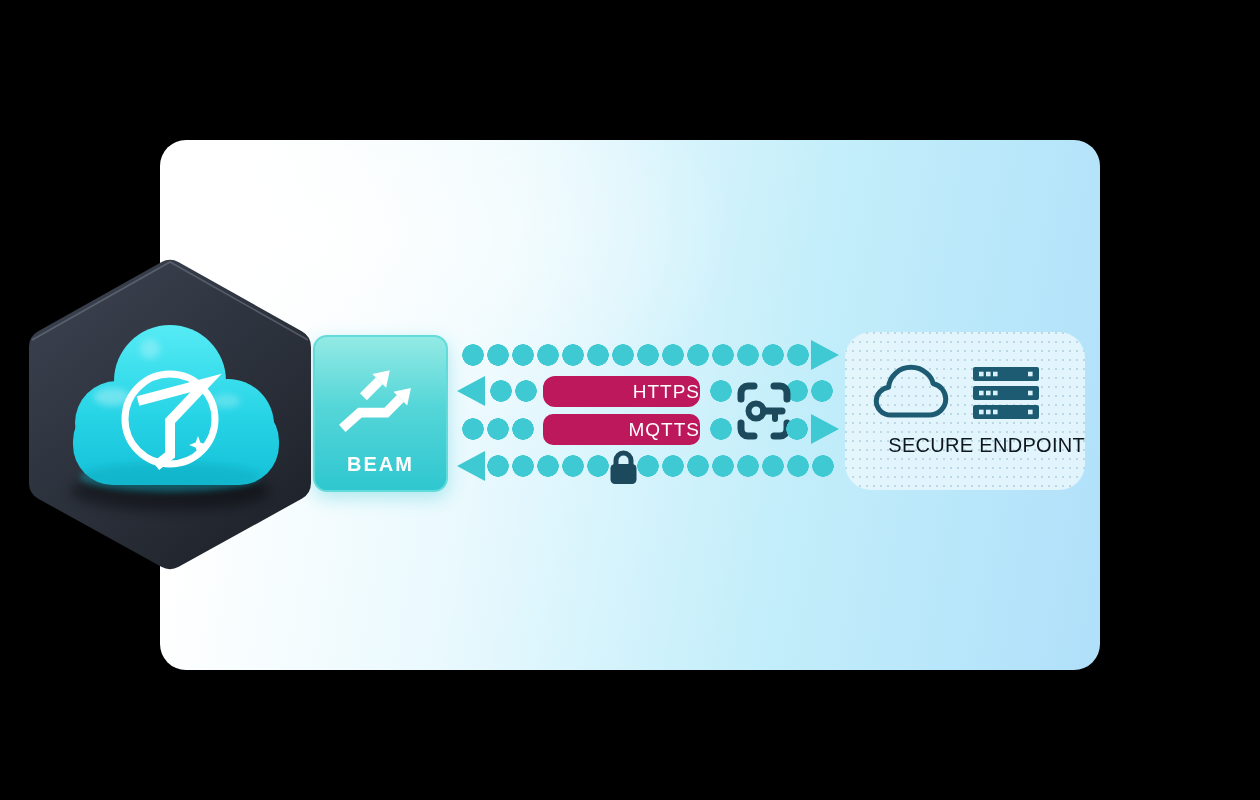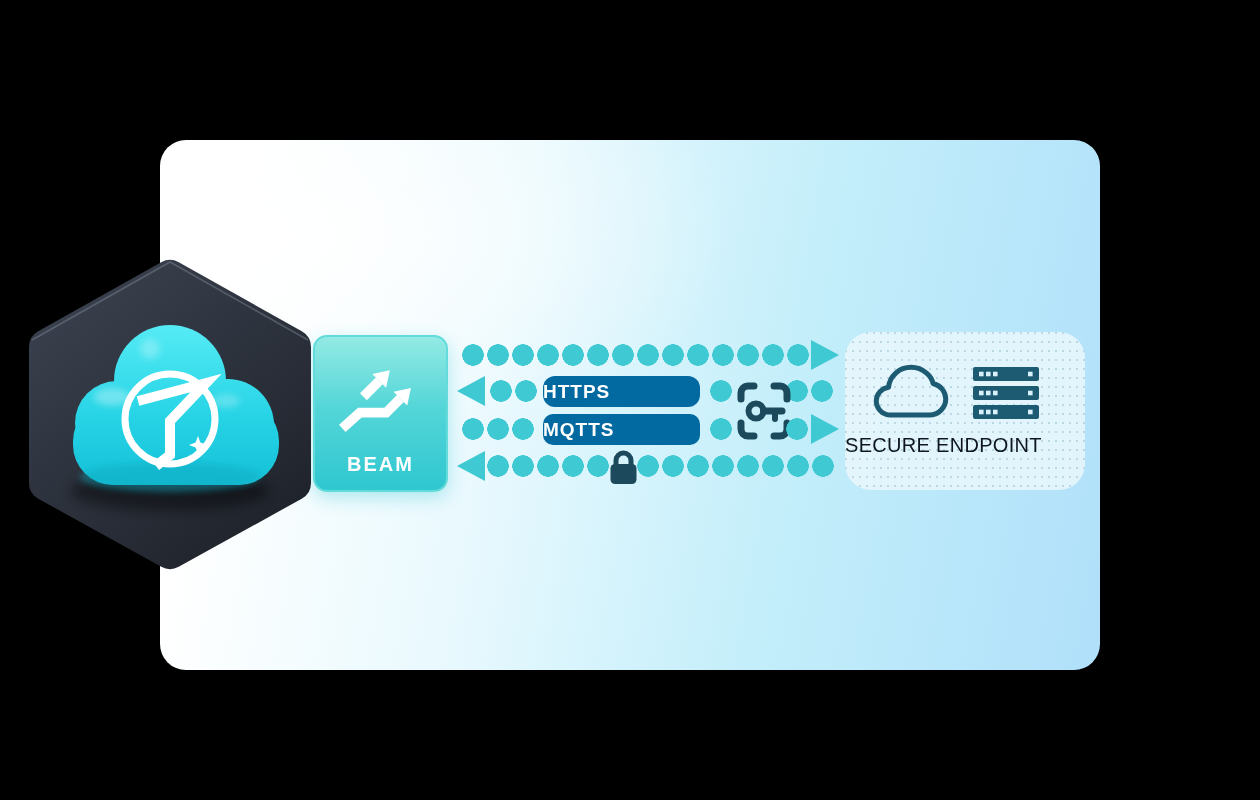--- a/index.html
+++ b/index.html
@@ -17,30 +17,30 @@
   .beam-icon{position:absolute;left:22px;top:14px;}
   .beam-label{position:absolute;left:0;bottom:14px;width:100%;text-align:center;color:#fff;
               font-weight:700;font-size:20px;letter-spacing:2px;}
   
   .dots{position:absolute;height:22px;
         background-image:radial-gradient(circle at 11px 11px,#3fc9d3 10.5px,rgba(63,201,211,0) 11px);
         background-size:25px 22px;background-repeat:repeat-x;}
   .tri{position:absolute;width:28px;height:30px;background:#3fc9d3;}
   .tri.right{clip-path:polygon(0 0,100% 50%,0 100%);}
   .tri.left{clip-path:polygon(100% 0,0 50%,100% 100%);}
-  .pill{position:absolute;width:157px;height:31px;border-radius:12px;background:#0369a1;
-        color:#fff;font-weight:700;font-size:19px;letter-spacing:1px;
-        display:flex;align-items:center;justify-content:flex-start;}
+  .pill{position:absolute;width:157px;height:31px;border-radius:12px;background:#be185d;
+        color:#fff;font-weight:400;font-size:19px;letter-spacing:1px;
+        display:flex;align-items:center;justify-content:flex-end;}
   .glyph{position:absolute;}
   
   .endpoint-box{position:absolute;left:845px;top:332px;width:240px;height:158px;border-radius:26px;
         background-color:rgba(235,248,253,.82);
         background-image:radial-gradient(circle at 1px 1px,rgba(96,148,175,.30) 1px,rgba(0,0,0,0) 1.4px);
         background-size:7px 9px;}
-  .endpoint-label{position:absolute;left:0;top:102px;width:100%;text-align:left;color:#0e1720;
+  .endpoint-label{position:absolute;left:0;top:102px;width:100%;text-align:right;color:#0e1720;
         font-size:20px;font-weight:500;letter-spacing:.3px;}
   .ep-cloud{position:absolute;left:26px;top:24px;}
   .ep-server{position:absolute;left:128px;top:35px;}
   .hexwrap{position:absolute;left:20px;top:253px;}
 </style>
 </head>
 <body>
 
 <div class="stage">
 

